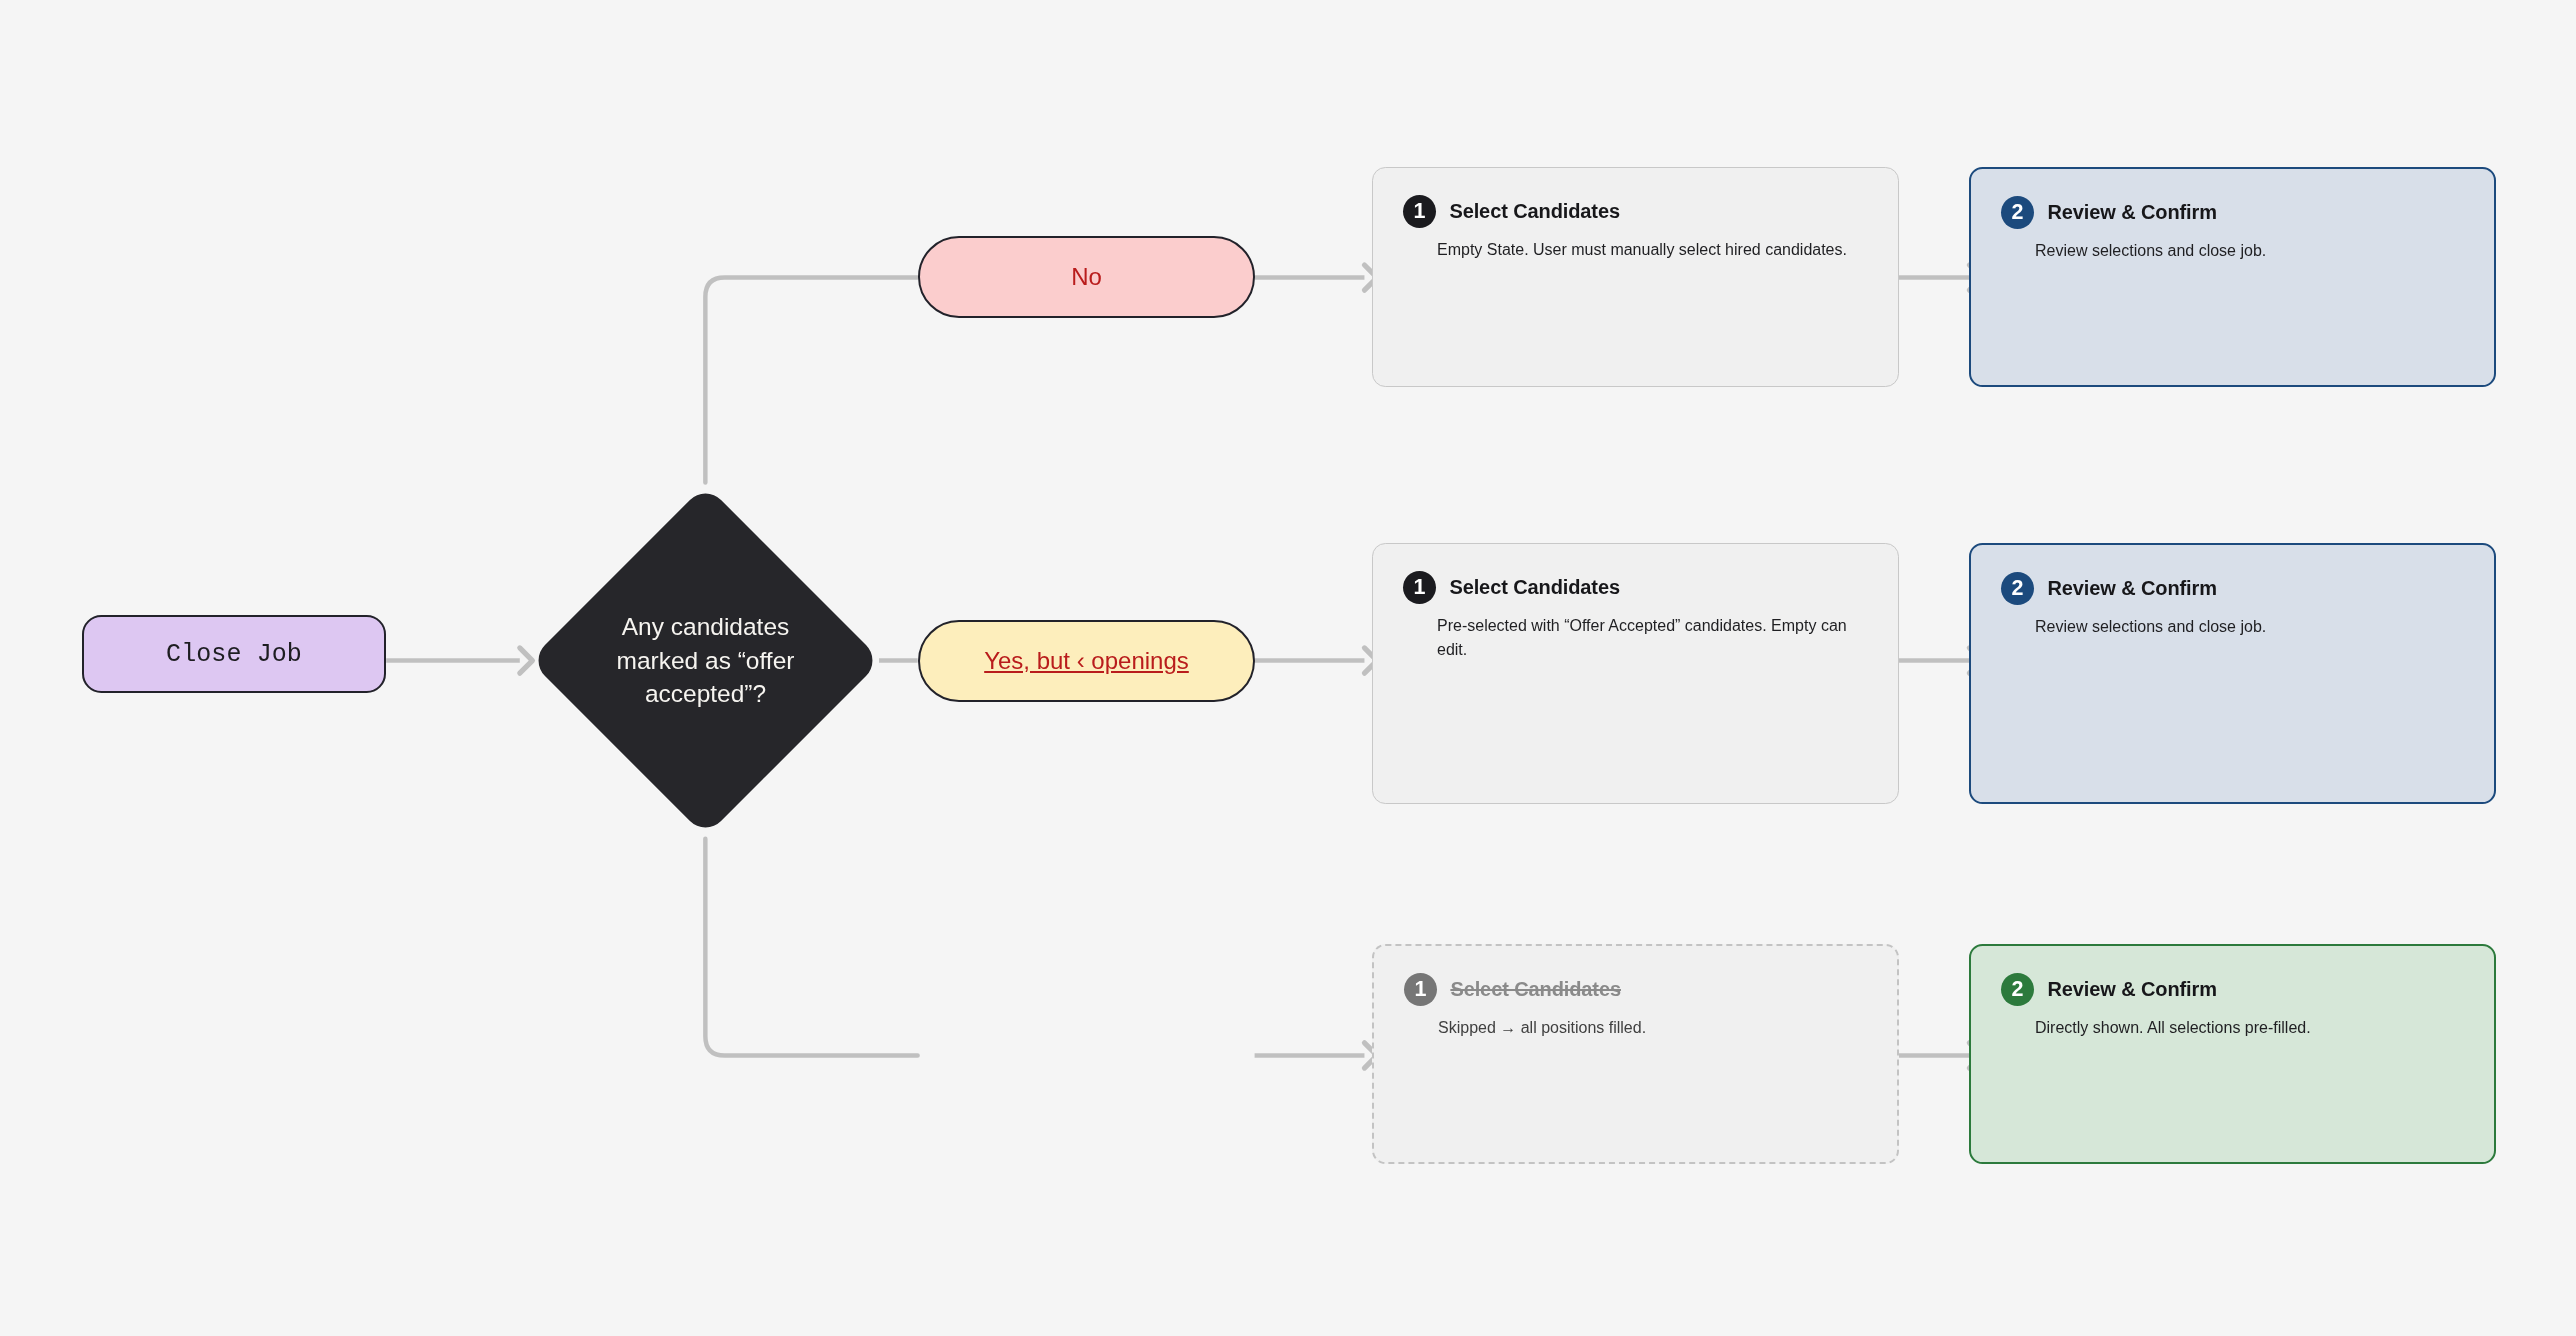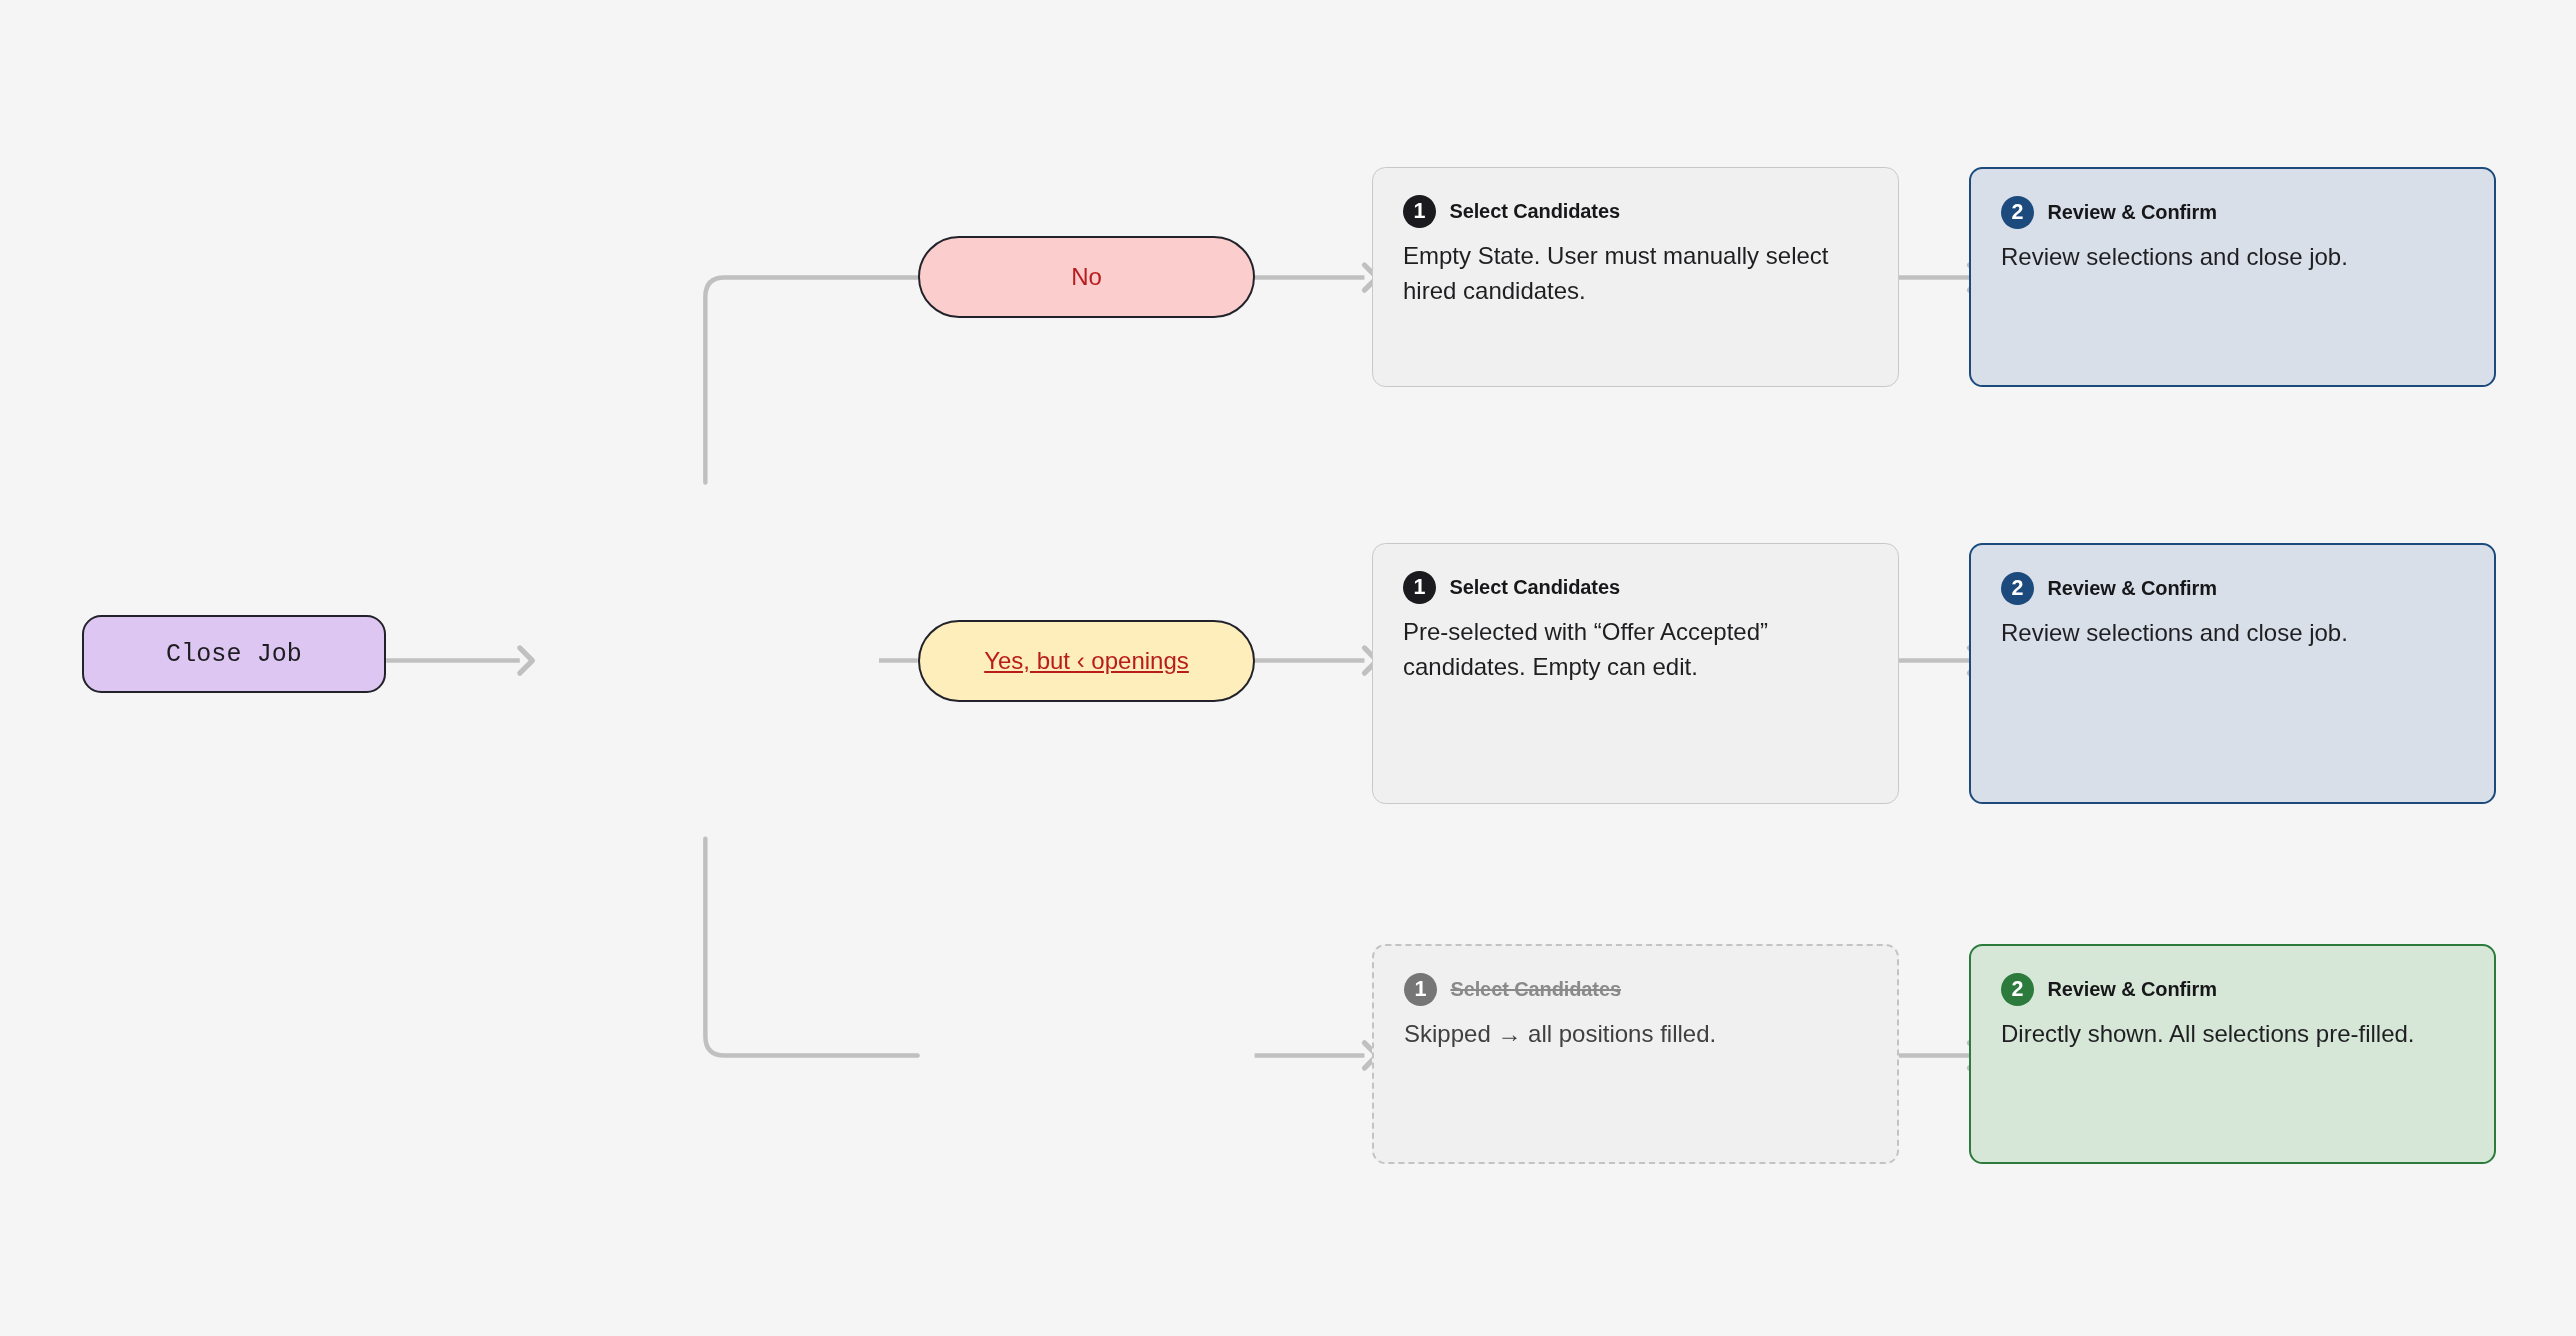--- a/index.html
+++ b/index.html
@@ -136,23 +136,24 @@
   .card-title {
     font-size: 20px;
     font-weight: 700;
     color: #17171a;
     letter-spacing: -0.1px;
   }
   .card-title.muted        { color: #8a8a8a; font-weight: 700; }
   .card-title.struck       { text-decoration: line-through; text-decoration-thickness: 2.2px; }
 
   .card-body {
-    font-size: 24px;
+    font-size: 16px;
     line-height: 1.46;
     color: #1f1f22;
+    margin-left: 34px;
   }
   .card-body.muted { color: #404040; }
 </style>
 </head>
 <body>
 
 <div id="canvas">
 
   <svg id="wires" viewBox="0 0 3470 1800">
     <defs>
@@ -206,20 +207,24 @@
     <g>
       <line x1="2558" y1="1422" x2="2653" y2="1422" stroke="#c0c0c0" stroke-width="6"></line>
       <use href="#chev" x="2653" y="1422"></use>
     </g>
   </svg>
 
   <div class="node terminal" style="left:82px; top:615px; width:304px; height:78px;font-family:Liberation Mono, monospace;">
     <span>Close Job</span>
   </div>
 
+  <div class="diamond-wrap" style="left:581px; top:536px; width:249px; height:249px;">
+    <div class="diamond-shape"></div>
+    <div class="diamond-label">Any candidates marked as “offer accepted”?</div>
+  </div>
 
   <div class="node pill pink" style="left:918px; top:236px; width:337px; height:82px;">
     <span>No</span>
   </div>
 
   <div class="node pill cream" style="left:918px; top:620px; width:337px; height:82px;text-decoration:underline;">
     <span>Yes, but ‹ openings</span>
   </div>
 
 

